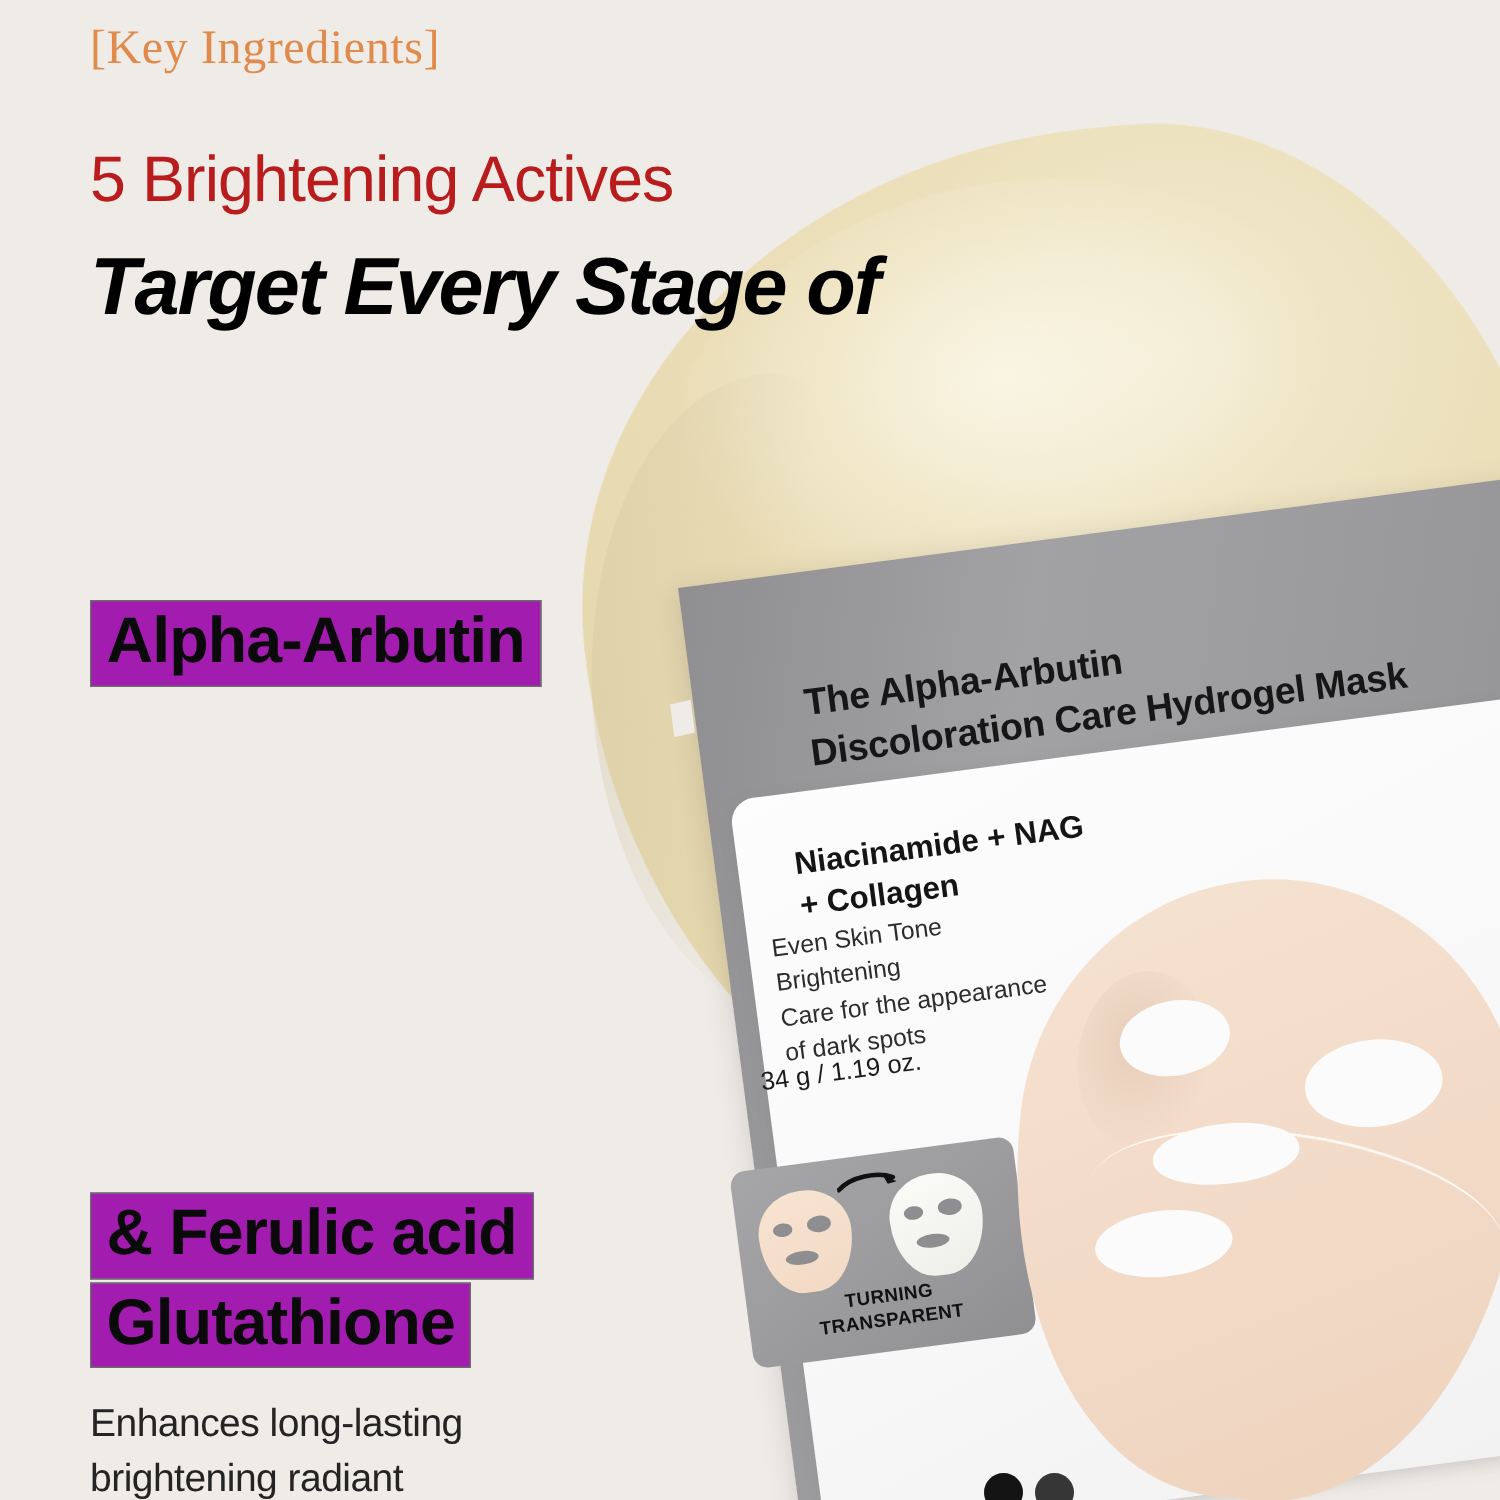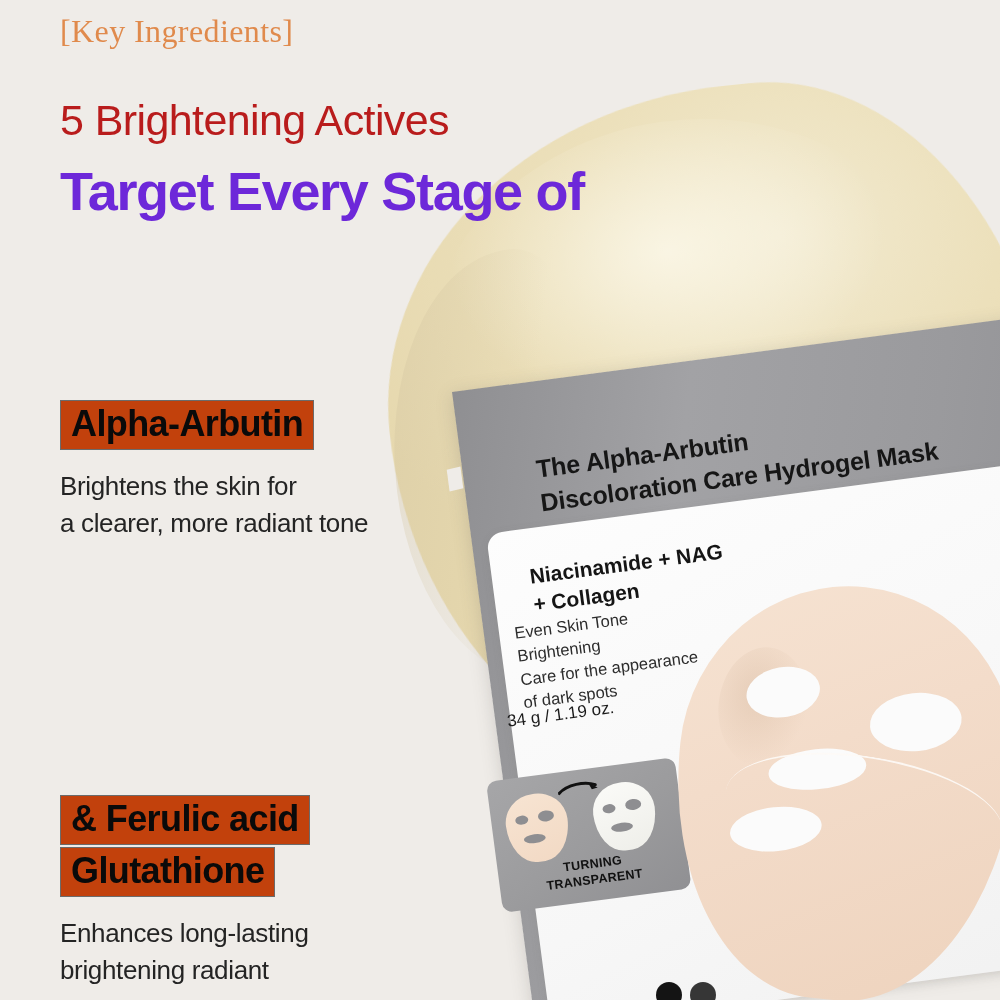--- a/index.html
+++ b/index.html
@@ -223,34 +223,35 @@
     color:#b91c1c;
     letter-spacing:-.6px;
   }
   .main-head {
     position:absolute;
     left:60px; top:160px;
     width:660px;
     font-size:54px;
     font-weight:bold;
     line-height:1.17;
-    color:#6d28d9;
+    color:#000000;
     letter-spacing:-1.3px;
+    font-style:italic;
   }
 
   .ing { position:absolute; left:60px; }
   .ing.i0 { top:400px; }
   .ing.i1 { top:600px; }
   .ing.i2 { top:795px; }
   .ing-title {
     display:inline-block;
-    background:#c2410c;
+    background:#a21caf;
     border:1.4px solid #6b6b6b;
     padding:4px 10px 6px 10px;
-    font-size:36px;
+    font-size:43px;
     font-weight:bold;
     color:#0a0a0a;
     line-height:1.06;
     letter-spacing:-.6px;
     white-space:nowrap;
   }
   .ing-title + .ing-title { margin-top:2px; }
   .ing-stack { display:flex; flex-direction:column; align-items:flex-start; }
 
   .ing-desc {
@@ -335,22 +336,20 @@
   <div class="sub-head">5 Brightening Actives</div>
 
   <div class="main-head">
     <div>Target Every Stage of</div>
   </div>
 
   <div class="ing i0">
     <div class="ing-stack">
       <span class="ing-title">Alpha-Arbutin</span>
     </div>
-    <div class="ing-desc">Brightens the skin for
-a clearer, more radiant tone</div>
   </div>
 
 
   <div class="ing i2">
     <div class="ing-stack">
       <span class="ing-title">&amp; Ferulic acid</span>
       <span class="ing-title">Glutathione</span>
     </div>
     <div class="ing-desc">Enhances long-lasting
 brightening radiant</div>

